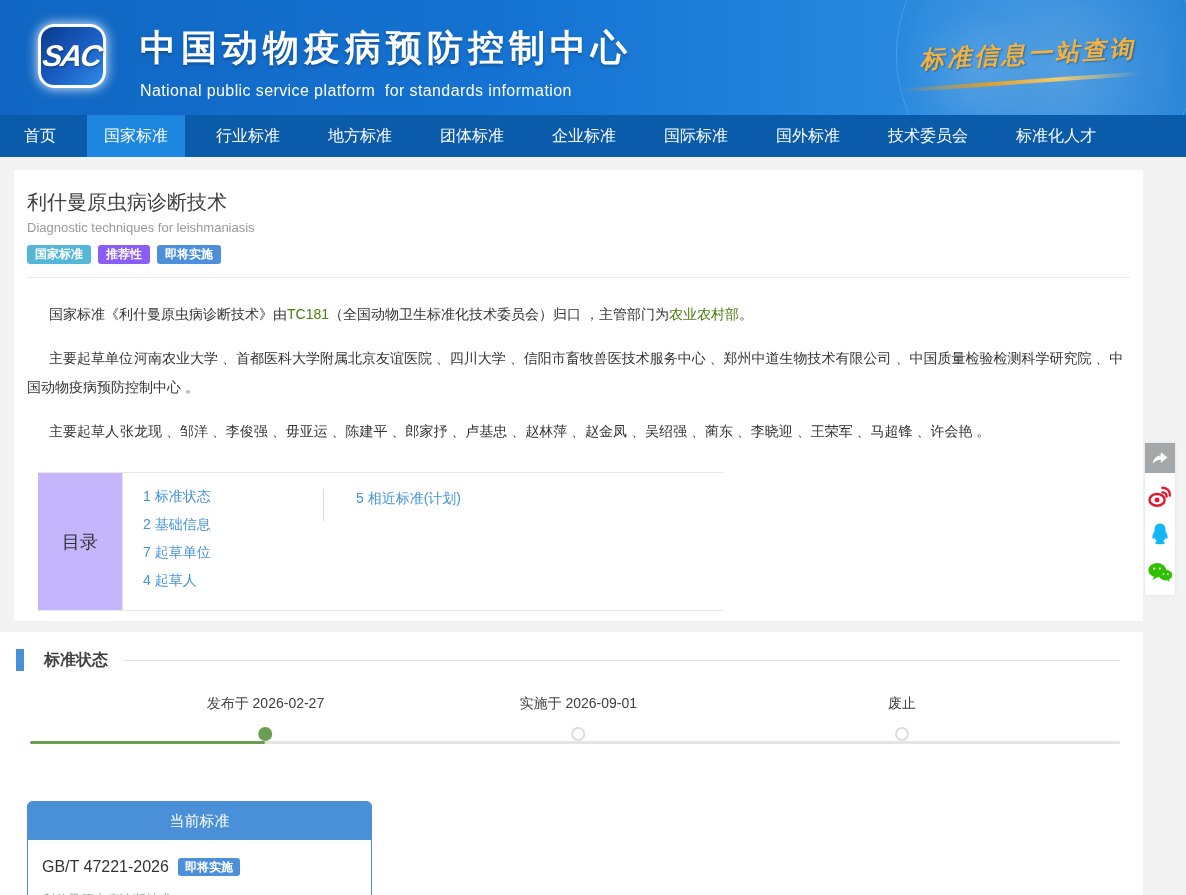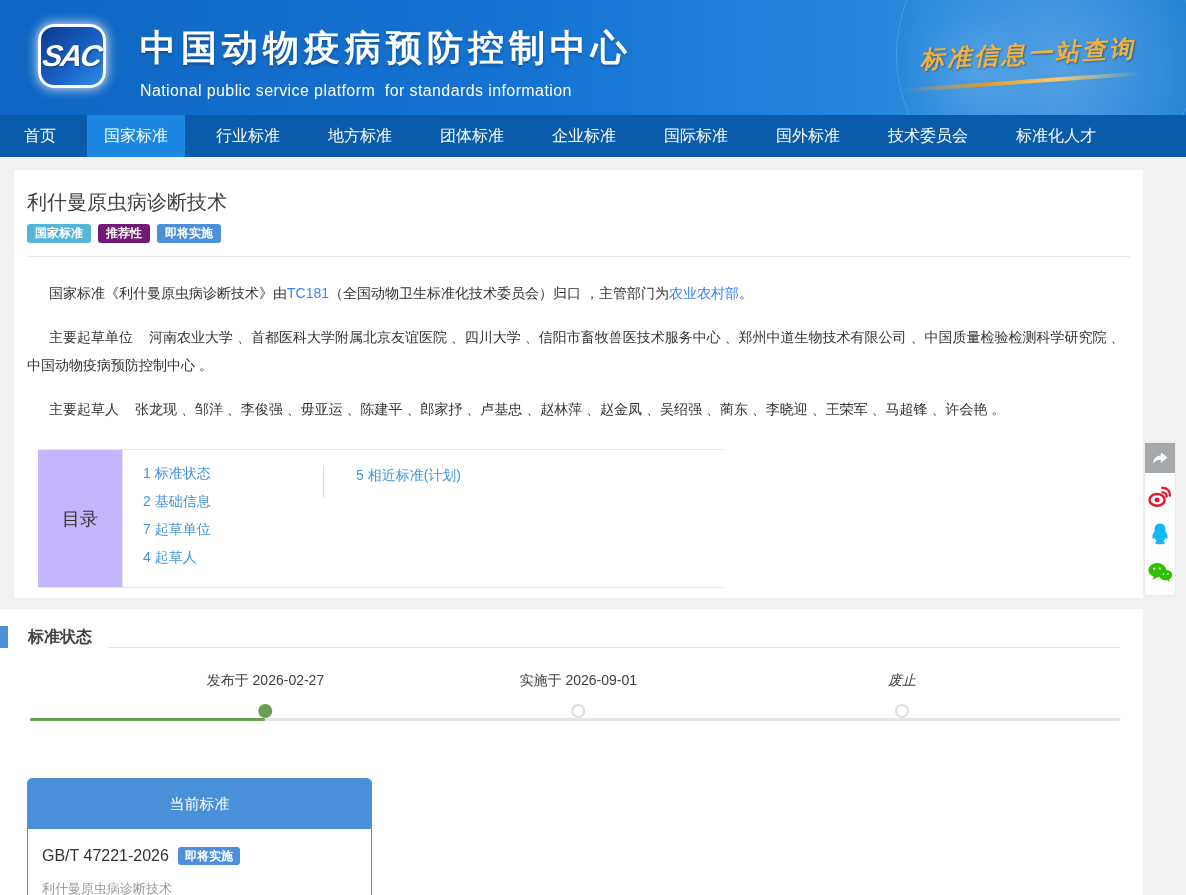--- a/index.html
+++ b/index.html
@@ -62,22 +62,22 @@
   .intro-card { background:#fff; width:1129px; padding:20px 13px 10px 13px; }
   .std-title { font-size:20px; color:#404040; line-height:24px; }
   .std-title-en { font-size:13px; color:#9a9a9a; margin-top:6px; }
   .badges { margin-top:10px; display:flex; gap:7px; }
   .badge {
     color:#fff; font-size:12px; font-weight:bold; padding:3px 8px; border-radius:3px; line-height:13px;
   }
   .divider { border-bottom:1px solid #e9e9e9; margin-top:13px; }
   .para { font-size:14px; color:#333; line-height:28px; margin:0; text-indent:22px; }
   .p1 { margin-top:22px; } .p2 { margin-top:16px; } .p3 { margin-top:16px; }
-  .para a, .txt-link { color:#3b82f6; text-decoration:none; cursor:pointer; }
-  .unit-label { margin-right:16px; }
+  .para a, .txt-link { color:#4d7c0f; text-decoration:none; cursor:pointer; }
+  .unit-label { margin-right:1px;font-family:Liberation Serif, serif; }
   
   .toc {
     margin:26px 0 0 11px; width:685px; display:flex;
     border-top:1px solid #e6e6e6; border-bottom:1px solid #e6e6e6;
   }
   .toc-label {
     width:85px; background:#c4b5fd; border-right:1px solid #e6e6e6;
     display:flex; align-items:center; justify-content:center; font-size:18px; color:#333;
   }
   .toc-body { position:relative; flex:1; padding:16px 0 22px 20px; }
@@ -86,39 +86,39 @@
     color:#4393dc; font-size:14px; text-decoration:none; line-height:15px;
     margin-bottom:13px; cursor:pointer; width:max-content;
   }
   .toc-col1 .toc-link:last-child { margin-bottom:0; }
   .toc-col2 {
     position:absolute; left:200px; top:16px; border-left:1px solid #dcdcdc; padding-left:32px;
     min-height:32px;
   }
   
   .bottom-zone { background:#fff; width:1143px; padding-bottom:40px; }
-  .sec-head { display:flex; align-items:flex-end; padding-top:17px; }
+  .sec-head { display:flex; align-items:center; padding-top:17px;padding-left:16px; }
   .sec-bar { width:8px; height:22px; background:#4a90d9; margin-right:20px; flex:none; }
   .sec-title { font-size:16px; font-weight:bold; color:#404040; margin-right:16px; white-space:nowrap; }
   .sec-line { flex:1; height:1px; background:#e3e3e3; margin-right:23px; }
   .timeline { position:relative; margin:24px 23px 0 30px; height:66px; }
   .tl-line { position:absolute; left:0; right:0; top:46px; height:3px; background:#e4e4e4; border-radius:2px; }
   .tl-progress { position:absolute; left:0; top:46px; height:3px; background:#6a9e53; border-radius:2px; }
   .tl-stop { position:absolute; top:0; transform:translateX(-50%); text-align:center; }
   .tl-label { font-size:14px; color:#404040; white-space:nowrap; margin-bottom:14px; }
   .tl-dot { width:14px; height:14px; border-radius:50%; margin:0 auto; }
   .tl-dot.done { background:#6a9e53; }
   .tl-dot.pending { background:#fff; border:2px solid #ddd; }
   
   .std-card {
     width:345px; margin:40px 0 0 27px; border:1px solid #4a90d9; border-radius:5px;
     background:#fff; overflow:hidden; cursor:pointer;
   }
   .std-card-head {
-    height:50px; background:#4a90d9; color:#fff; font-size:15px;
+    height:38px; background:#4a90d9; color:#fff; font-size:15px;
     display:flex; align-items:center; justify-content:center;
   }
   .std-card-body { padding:18px 14px 24px; }
   .std-code-row { display:flex; align-items:center; }
   .std-code { font-size:16px; color:#333; }
   .std-badge {
     background:#4d8fdb; color:#fff; font-size:12px; font-weight:bold;
     padding:3px 7px; border-radius:3px; margin-left:9px; line-height:12px;
   }
   .std-name { color:#999; font-size:13px; margin-top:15px; }
@@ -160,23 +160,24 @@
     <a class="nav-item">技术委员会</a>
     <a class="nav-item">标准化人才</a>
   </div>
 
 <div class="page">
   <div class="container">
 
     <div class="top-zone">
       <div class="intro-card">
         <div class="std-title">利什曼原虫病诊断技术</div>
+        <div class="std-title-en">Diagnostic techniques for leishmaniasis</div>
         <div class="badges">
             <span class="badge" style="background: rgb(84, 183, 216);">国家标准</span>
-            <span class="badge" style="background: #701a75;">推荐性</span>
+            <span class="badge" style="background: #8b5cf6;">推荐性</span>
             <span class="badge" style="background: rgb(77, 143, 219);">即将实施</span>
           </div>
         <div class="divider"></div>
 
         <p class="para p1"><span>国家标准《利什曼原虫病诊断技术》由</span><a class="txt-link">TC181</a><span>（全国动物卫生标准化技术委员会）归口 ，主管部门为</span><a class="txt-link">农业农村部</a><span>。</span></p>
 
         <p class="para p2"><span class="unit-label">主要起草单位</span><span>河南农业大学 、首都医科大学附属北京友谊医院 、四川大学 、信阳市畜牧兽医技术服务中心 、郑州中道生物技术有限公司 、中国质量检验检测科学研究院 、中国动物疫病预防控制中心 。</span></p>
 
         <p class="para p3"><span class="unit-label">主要起草人</span><span>张龙现 、邹洋 、李俊强 、毋亚运 、陈建平 、郎家抒 、卢基忠 、赵林萍 、赵金凤 、吴绍强 、蔺东 、李晓迎 、王荣军 、马超锋 、许会艳 。</span></p>
 
@@ -206,21 +207,21 @@
         <div class="tl-line"></div>
         <div class="tl-progress" style="width: 21.6%;"></div>
       <div class="tl-stop" style="left: 21.6%;">
             <div class="tl-label">发布于 2026-02-27</div>
             <div class="tl-dot done"></div>
           </div>
           <div class="tl-stop" style="left: 50.3%;">
             <div class="tl-label">实施于 2026-09-01</div>
             <div class="tl-dot pending"></div>
           </div>
-          <div class="tl-stop" style="left: 80%; font-style: italic;">
+          <div class="tl-stop" style="left: 80%;">
             <div class="tl-label">废止</div>
             <div class="tl-dot pending"></div>
           </div>
         </div>
 
       <div class="std-card">
         <div class="std-card-head">当前标准</div>
         <div class="std-card-body">
           <div class="std-code-row">
             <span class="std-code">GB/T 47221-2026</span>

